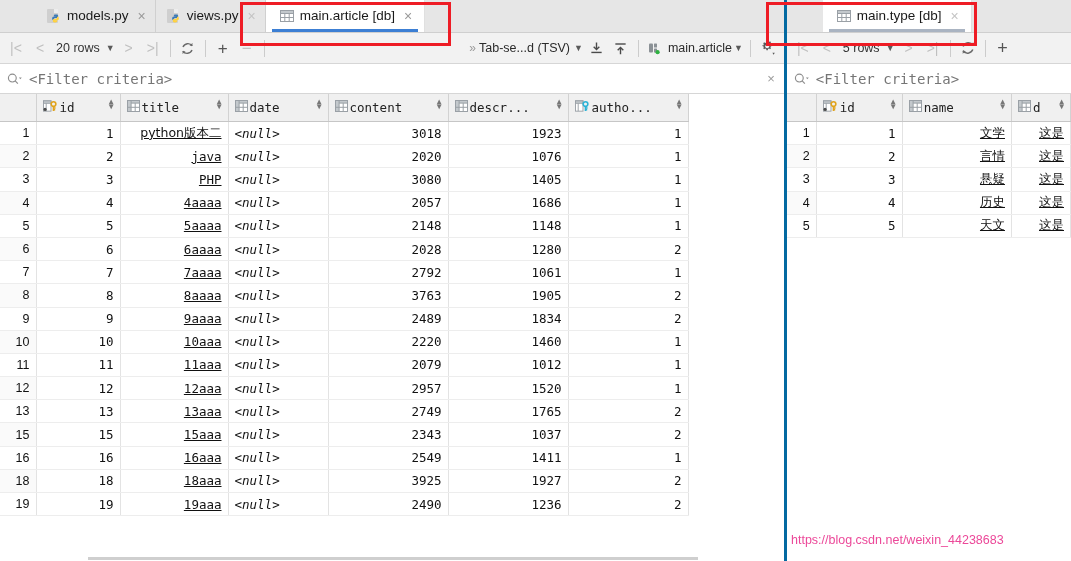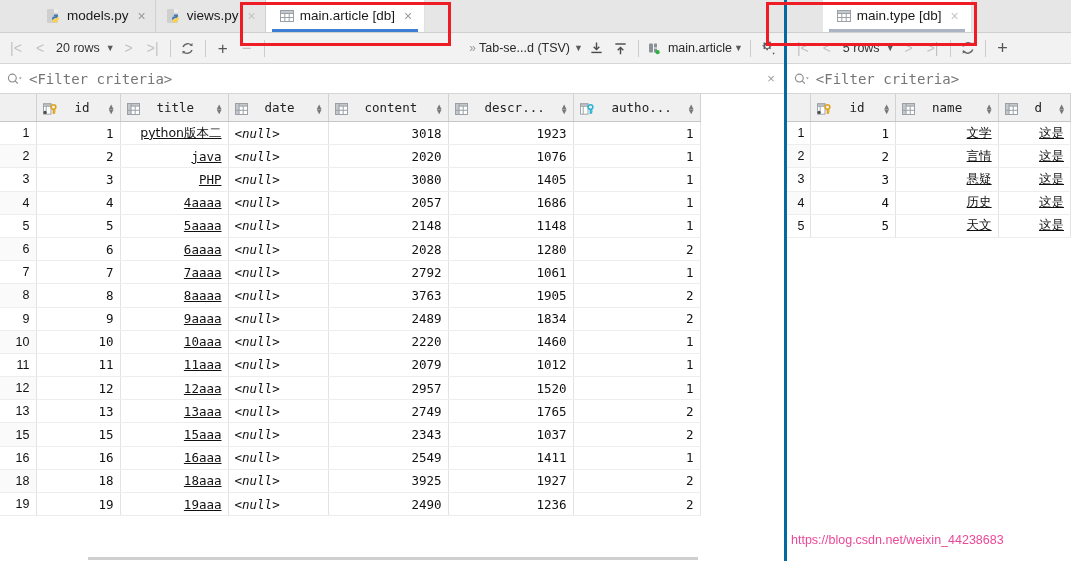--- a/index.html
+++ b/index.html
@@ -63,21 +63,21 @@
   .filterbar .closeX{color:#9a9a9a;font-size:13px;padding:0 2px;}
 
   
   .gridwrap{flex:1;overflow:hidden;position:relative;background:#fff;}
   table.grid{border-collapse:collapse;table-layout:fixed;font-family:"DejaVu Sans Mono","Liberation Mono",monospace;font-size:12.5px;}
   table.grid th{
     background:#f0f0f0;border-right:1px solid #d2d2d2;border-bottom:1px solid #c6c6c6;
     height:27px;padding:0 6px;font-weight:normal;color:#222;font-size:12.5px;
     text-align:left;white-space:nowrap;overflow:hidden;
   }
-  table.grid th .thin{display:flex;align-items:flex-end;gap:17px;}
+  table.grid th .thin{display:flex;align-items:flex-start;gap:2px;}
   table.grid th .thname{flex:1;overflow:hidden;text-overflow:clip;white-space:nowrap;}
   .sortarr{display:inline-flex;flex-direction:column;line-height:0.62;color:#777;font-size:8px;flex:0 0 auto;}
   table.grid td{
     border-right:1px solid #e3e3e3;border-bottom:1px solid #ededed;
     height:22.2px;padding:0 6px;white-space:nowrap;overflow:hidden;color:#111;
     background:#fff;
   }
   td.rownum, th.rownum{
     background:#f0f0f0;color:#333;text-align:right;border-right:1px solid #d2d2d2;
     font-family:"Liberation Sans",sans-serif;font-size:12.5px;padding-right:6px;

